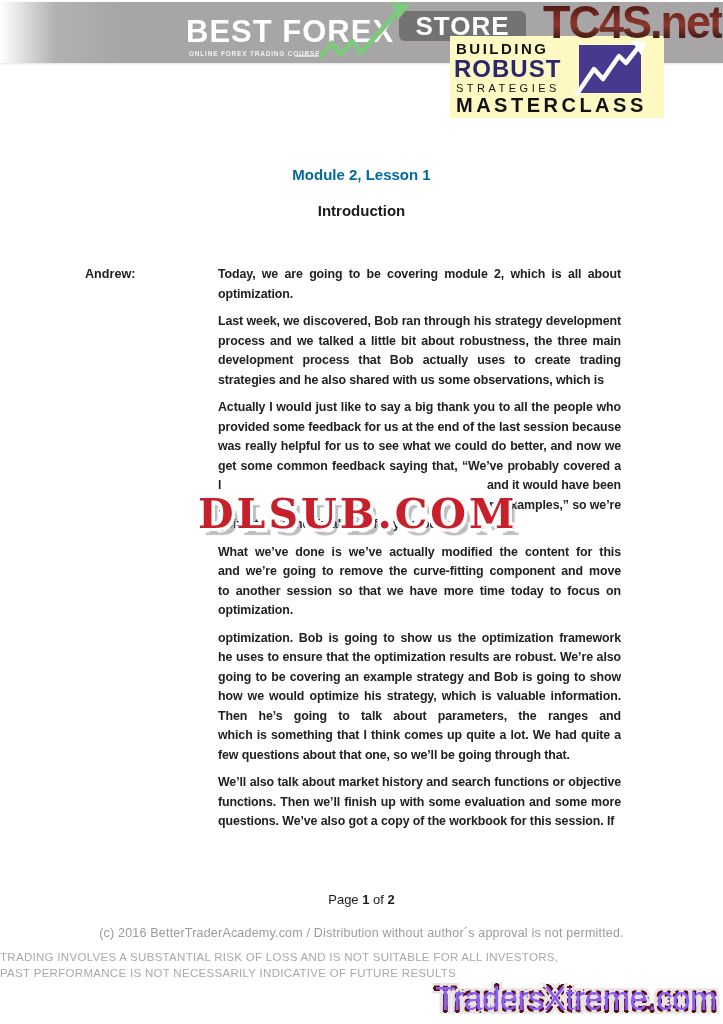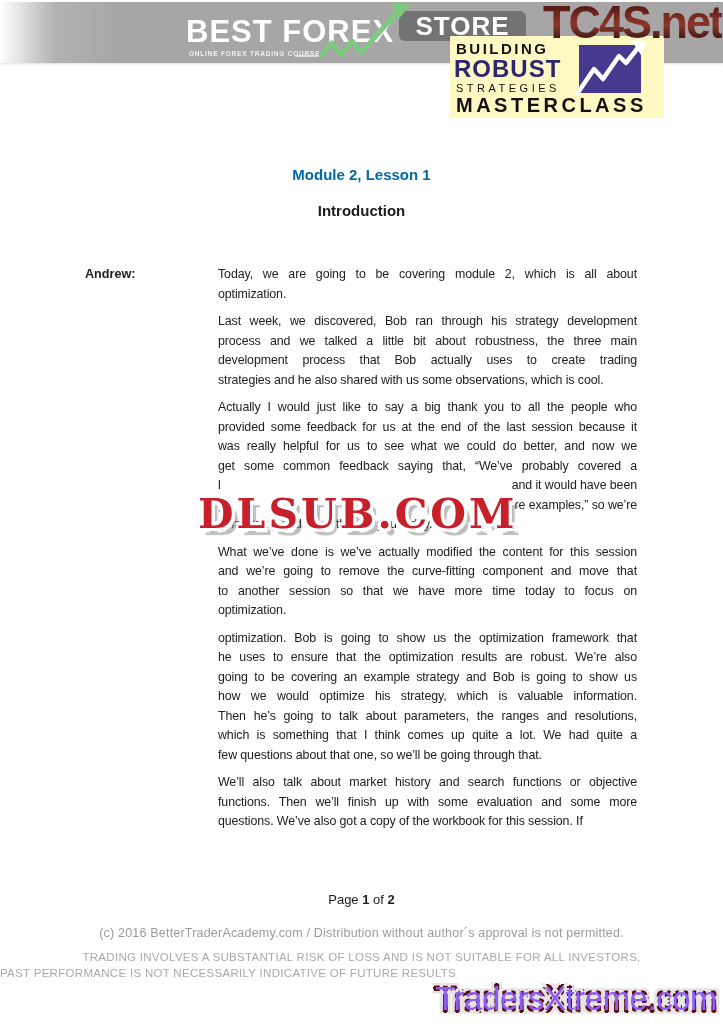--- a/index.html
+++ b/index.html
@@ -39,42 +39,42 @@
   
   .doc-title { position:absolute; left:0; top:166px; width:723px; text-align:center;
                font-size:15px; font-weight:bold; color:#0369a1; }
   .doc-subtitle { position:absolute; left:0; top:202px; width:723px; text-align:center;
                   font-size:15px; font-weight:bold; color:#1c1c1c; }
 
   
   .speaker { position:absolute; left:85px; top:265px; width:120px;
              font-size:12.6px; font-weight:bold; color:#212121; line-height:19.5px; }
   .content { position:absolute; left:218px; top:265px; width:419px; color:#212121; }
-  .para { margin:0 0 8px 0; }
+  .para { margin:0 16px 8px 0;font-weight:bold; }
   .line { height:19.5px; line-height:19.5px; font-size:12.4px; letter-spacing:-0.1px; overflow:hidden; }
   .line.j { text-align:justify; text-align-last:justify; }
   .line.l { text-align:left; }
   .line.split { display:flex; justify-content:space-between; }
 
   
   .dlsub { position:absolute; left:198px; top:490px; width:318px; z-index:10; text-align:center;
            font-family:"DejaVu Serif", serif; font-size:41px; font-weight:bold; letter-spacing:3px;
            color:#c8202a;
            text-shadow:
              -3px -3px 0 #ffffff, 3px -3px 0 #ffffff, -3px 3px 0 #ffffff, 3px 3px 0 #ffffff,
              -3px 0 0 #ffffff, 3px 0 0 #ffffff, 0 -3px 0 #ffffff, 0 3px 0 #ffffff,
              6px 7px 1px rgba(110,110,110,.45); }
 
   
   .page-num { position:absolute; left:0; top:892px; width:723px; text-align:center;
               font-size:13px; color:#1c1c1c; }
   .page-num b { font-weight:bold; }
   .copyright { position:absolute; left:0; top:926px; width:723px; text-align:center;
                font-size:12.5px; color:#9b9b9b; letter-spacing:.2px; }
-  .disc1 { position:absolute; left:0; top:951px; width:723px; text-align:center;
+  .disc1 { position:absolute; left:0; top:951px; width:723px; text-align:left;
            font-size:11.5px; color:#a9a9a9; letter-spacing:.3px; }
   .disc2 { position:absolute; left:0; top:967px; width:723px; text-align:left;
            font-size:11.5px; color:#a9a9a9; letter-spacing:.3px; }
   .tradersx { position:absolute; right:6px; top:980px; z-index:10;
               font-size:33px; font-weight:normal; letter-spacing:-0.5px;
               color:#8b5cf6;
               text-shadow:
                 -4px -4px 0 #e6e4e4, 4px -4px 0 #e6e4e4, -4px 4px 0 #e6e4e4, 4px 4px 0 #e6e4e4,
                 -2px -2px 0 #5c1016, 2px -2px 0 #5c1016, -2px 2px 0 #5c1016, 2px 2px 0 #5c1016,
                 0 3px 0 #5c1016, 3px 0 0 #5c1016, -3px 0 0 #5c1016, 0 -3px 0 #5c1016; }

